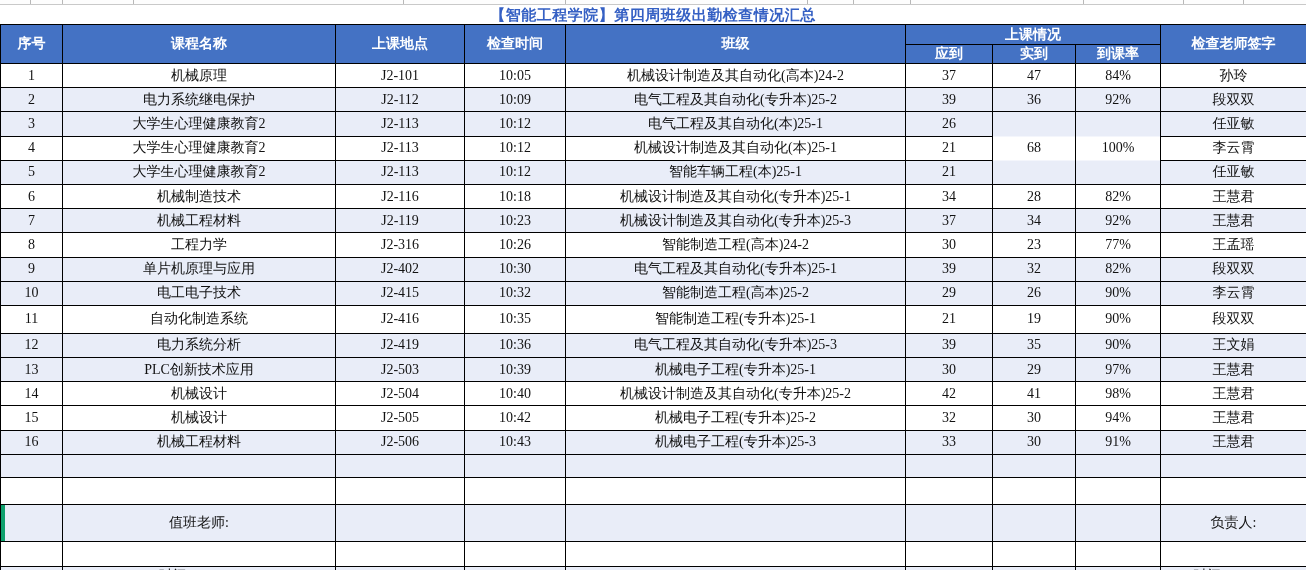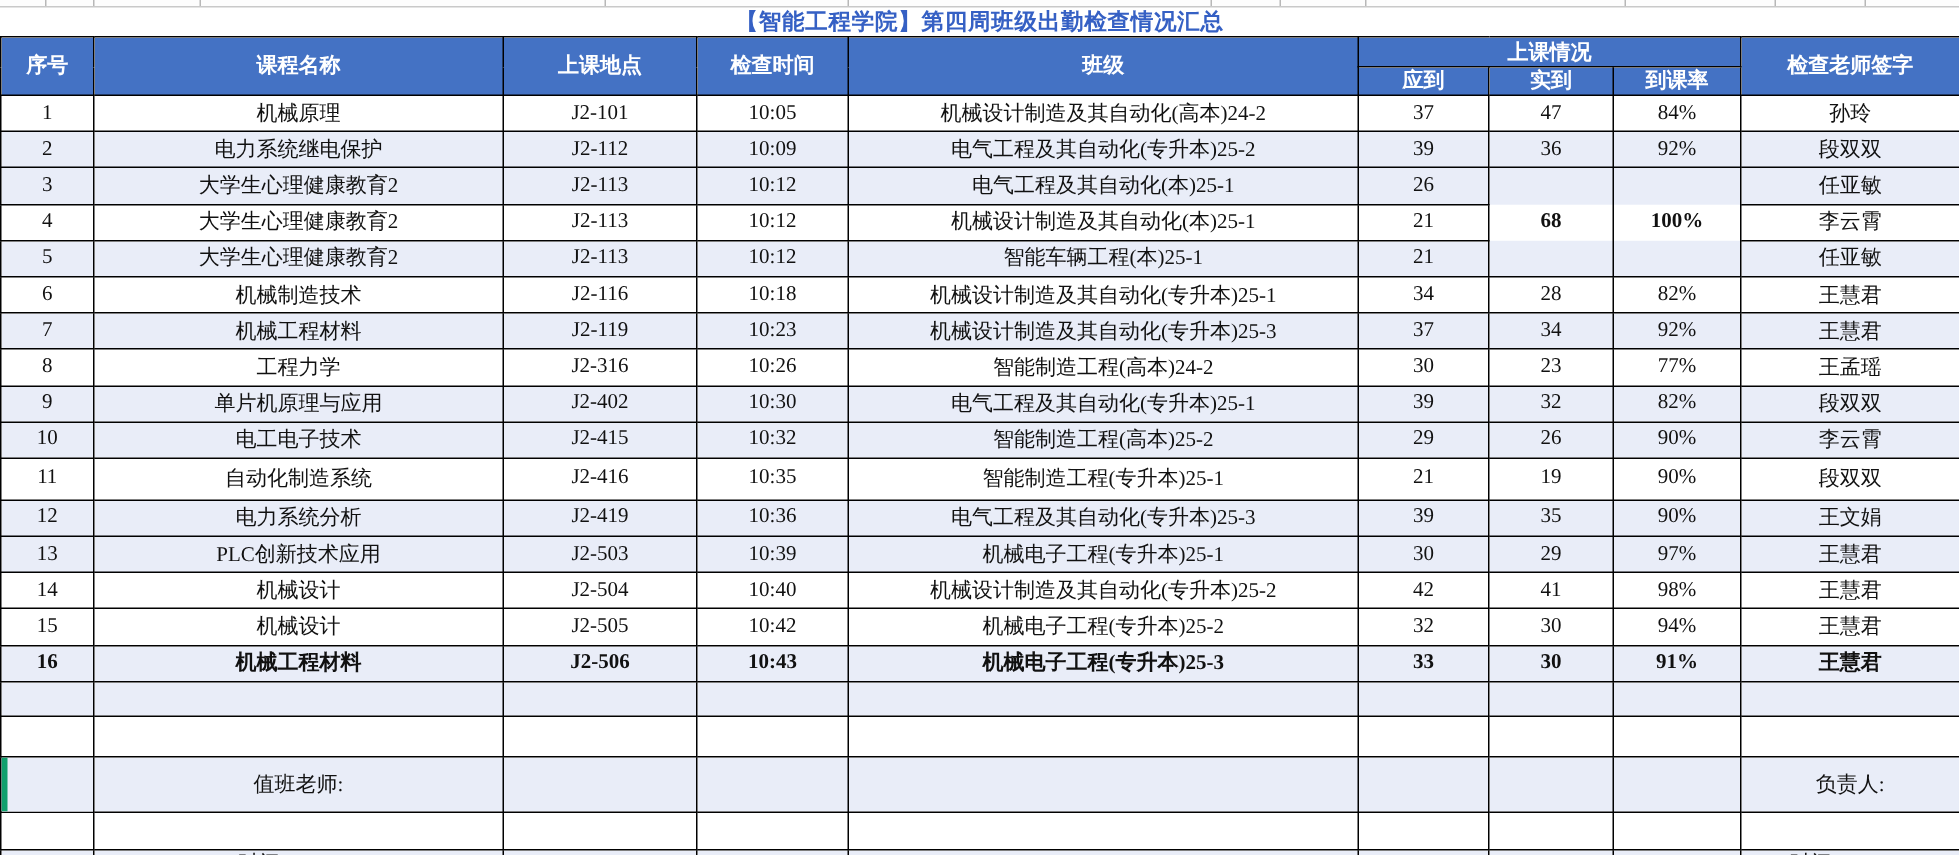--- a/index.html
+++ b/index.html
@@ -30,21 +30,20 @@
   }
   table.sheet th{
     background:var(--header-blue);color:#fff;font-weight:bold;
   }
   tr.band td{background:var(--band);}
   table.sheet tr td.merged-cell{
     background:linear-gradient(180deg,
       var(--band) 0%,var(--band) 33.4%,
       #ffffff 33.4%,#ffffff 66.7%,
       var(--band) 66.7%,var(--band) 100%);
-    font-weight:bold;
   }
   .row-marker{
     position:absolute;left:0;top:0;width:4px;height:100%;
     background:var(--marker-green);display:block;
   }
 </style>
 </head>
 <body>
 
 <div class="screen">
@@ -250,21 +249,21 @@
           <td>15</td>
           <td>机械设计</td>
           <td>J2-505</td>
           <td>10:42</td>
           <td>机械电子工程(专升本)25-2</td>
           <td>32</td>
           <td>30</td>
           <td>94%</td>
           <td>王慧君</td>
         </tr>
-        <tr class="band" style="height: 24.2px; font-weight: bold;">
+        <tr class="band" style="height: 24.2px;">
           <td>16</td>
           <td>机械工程材料</td>
           <td>J2-506</td>
           <td>10:43</td>
           <td>机械电子工程(专升本)25-3</td>
           <td>33</td>
           <td>30</td>
           <td>91%</td>
           <td>王慧君</td>
         </tr>

